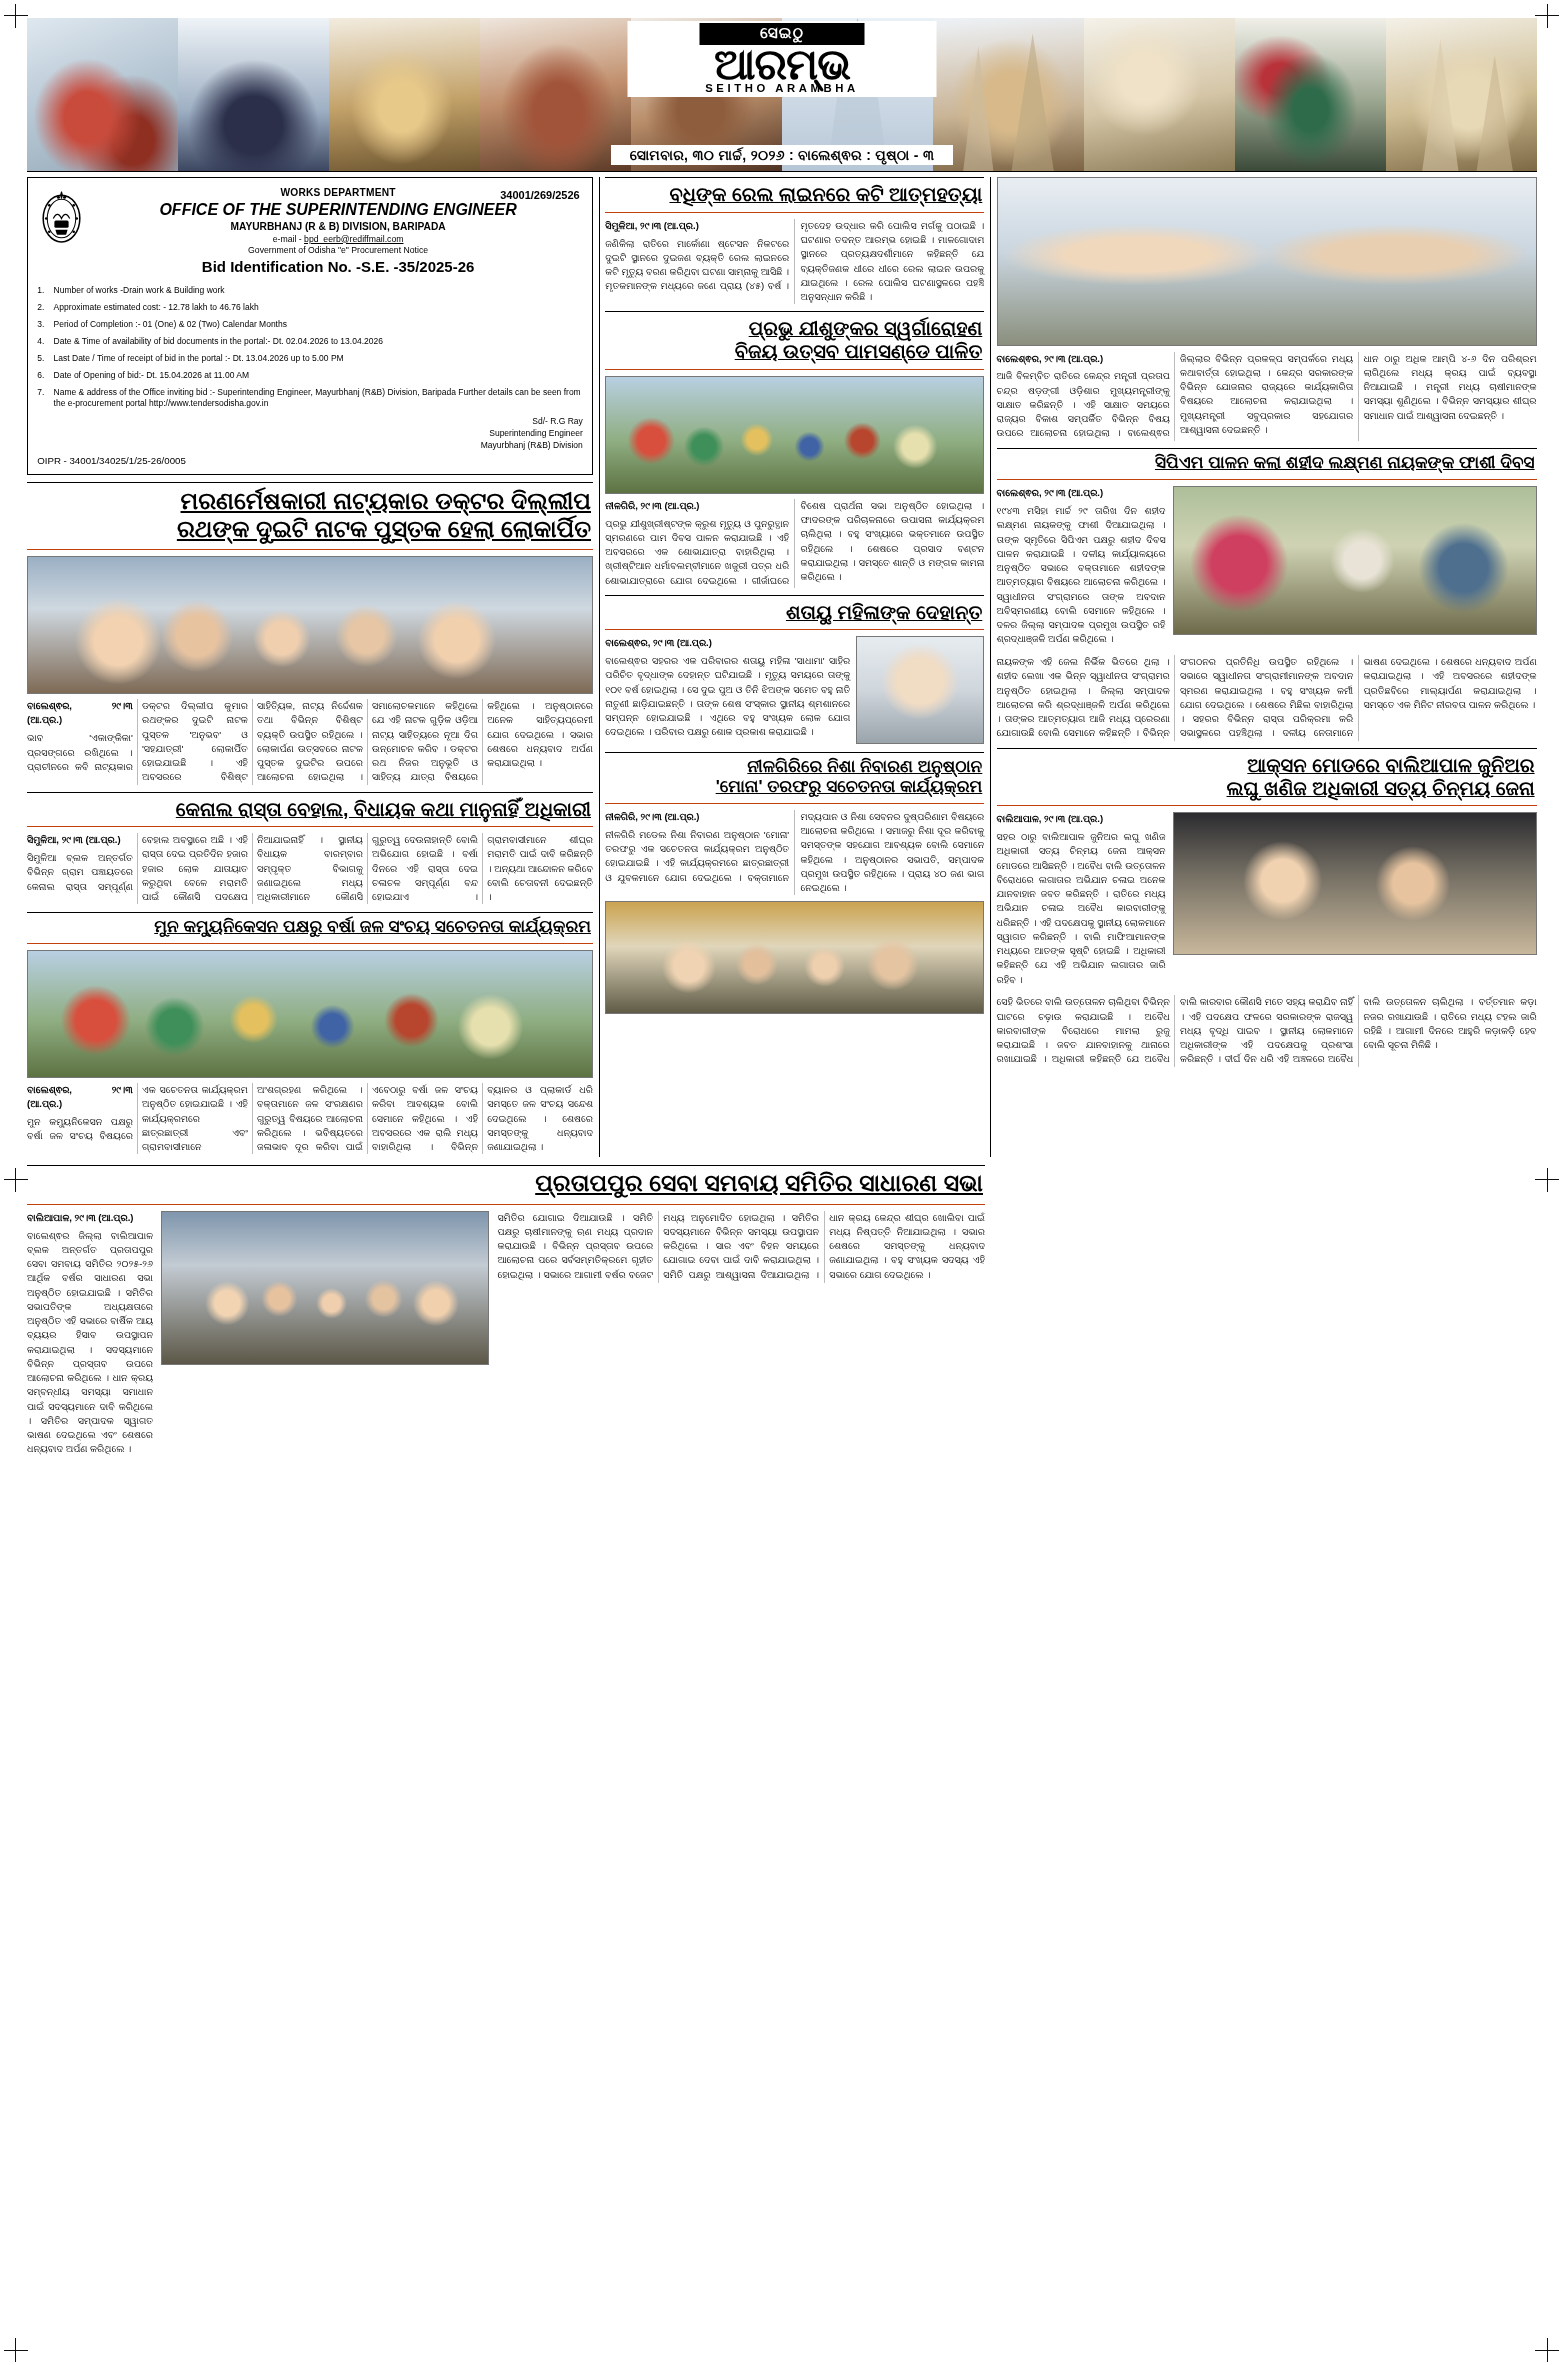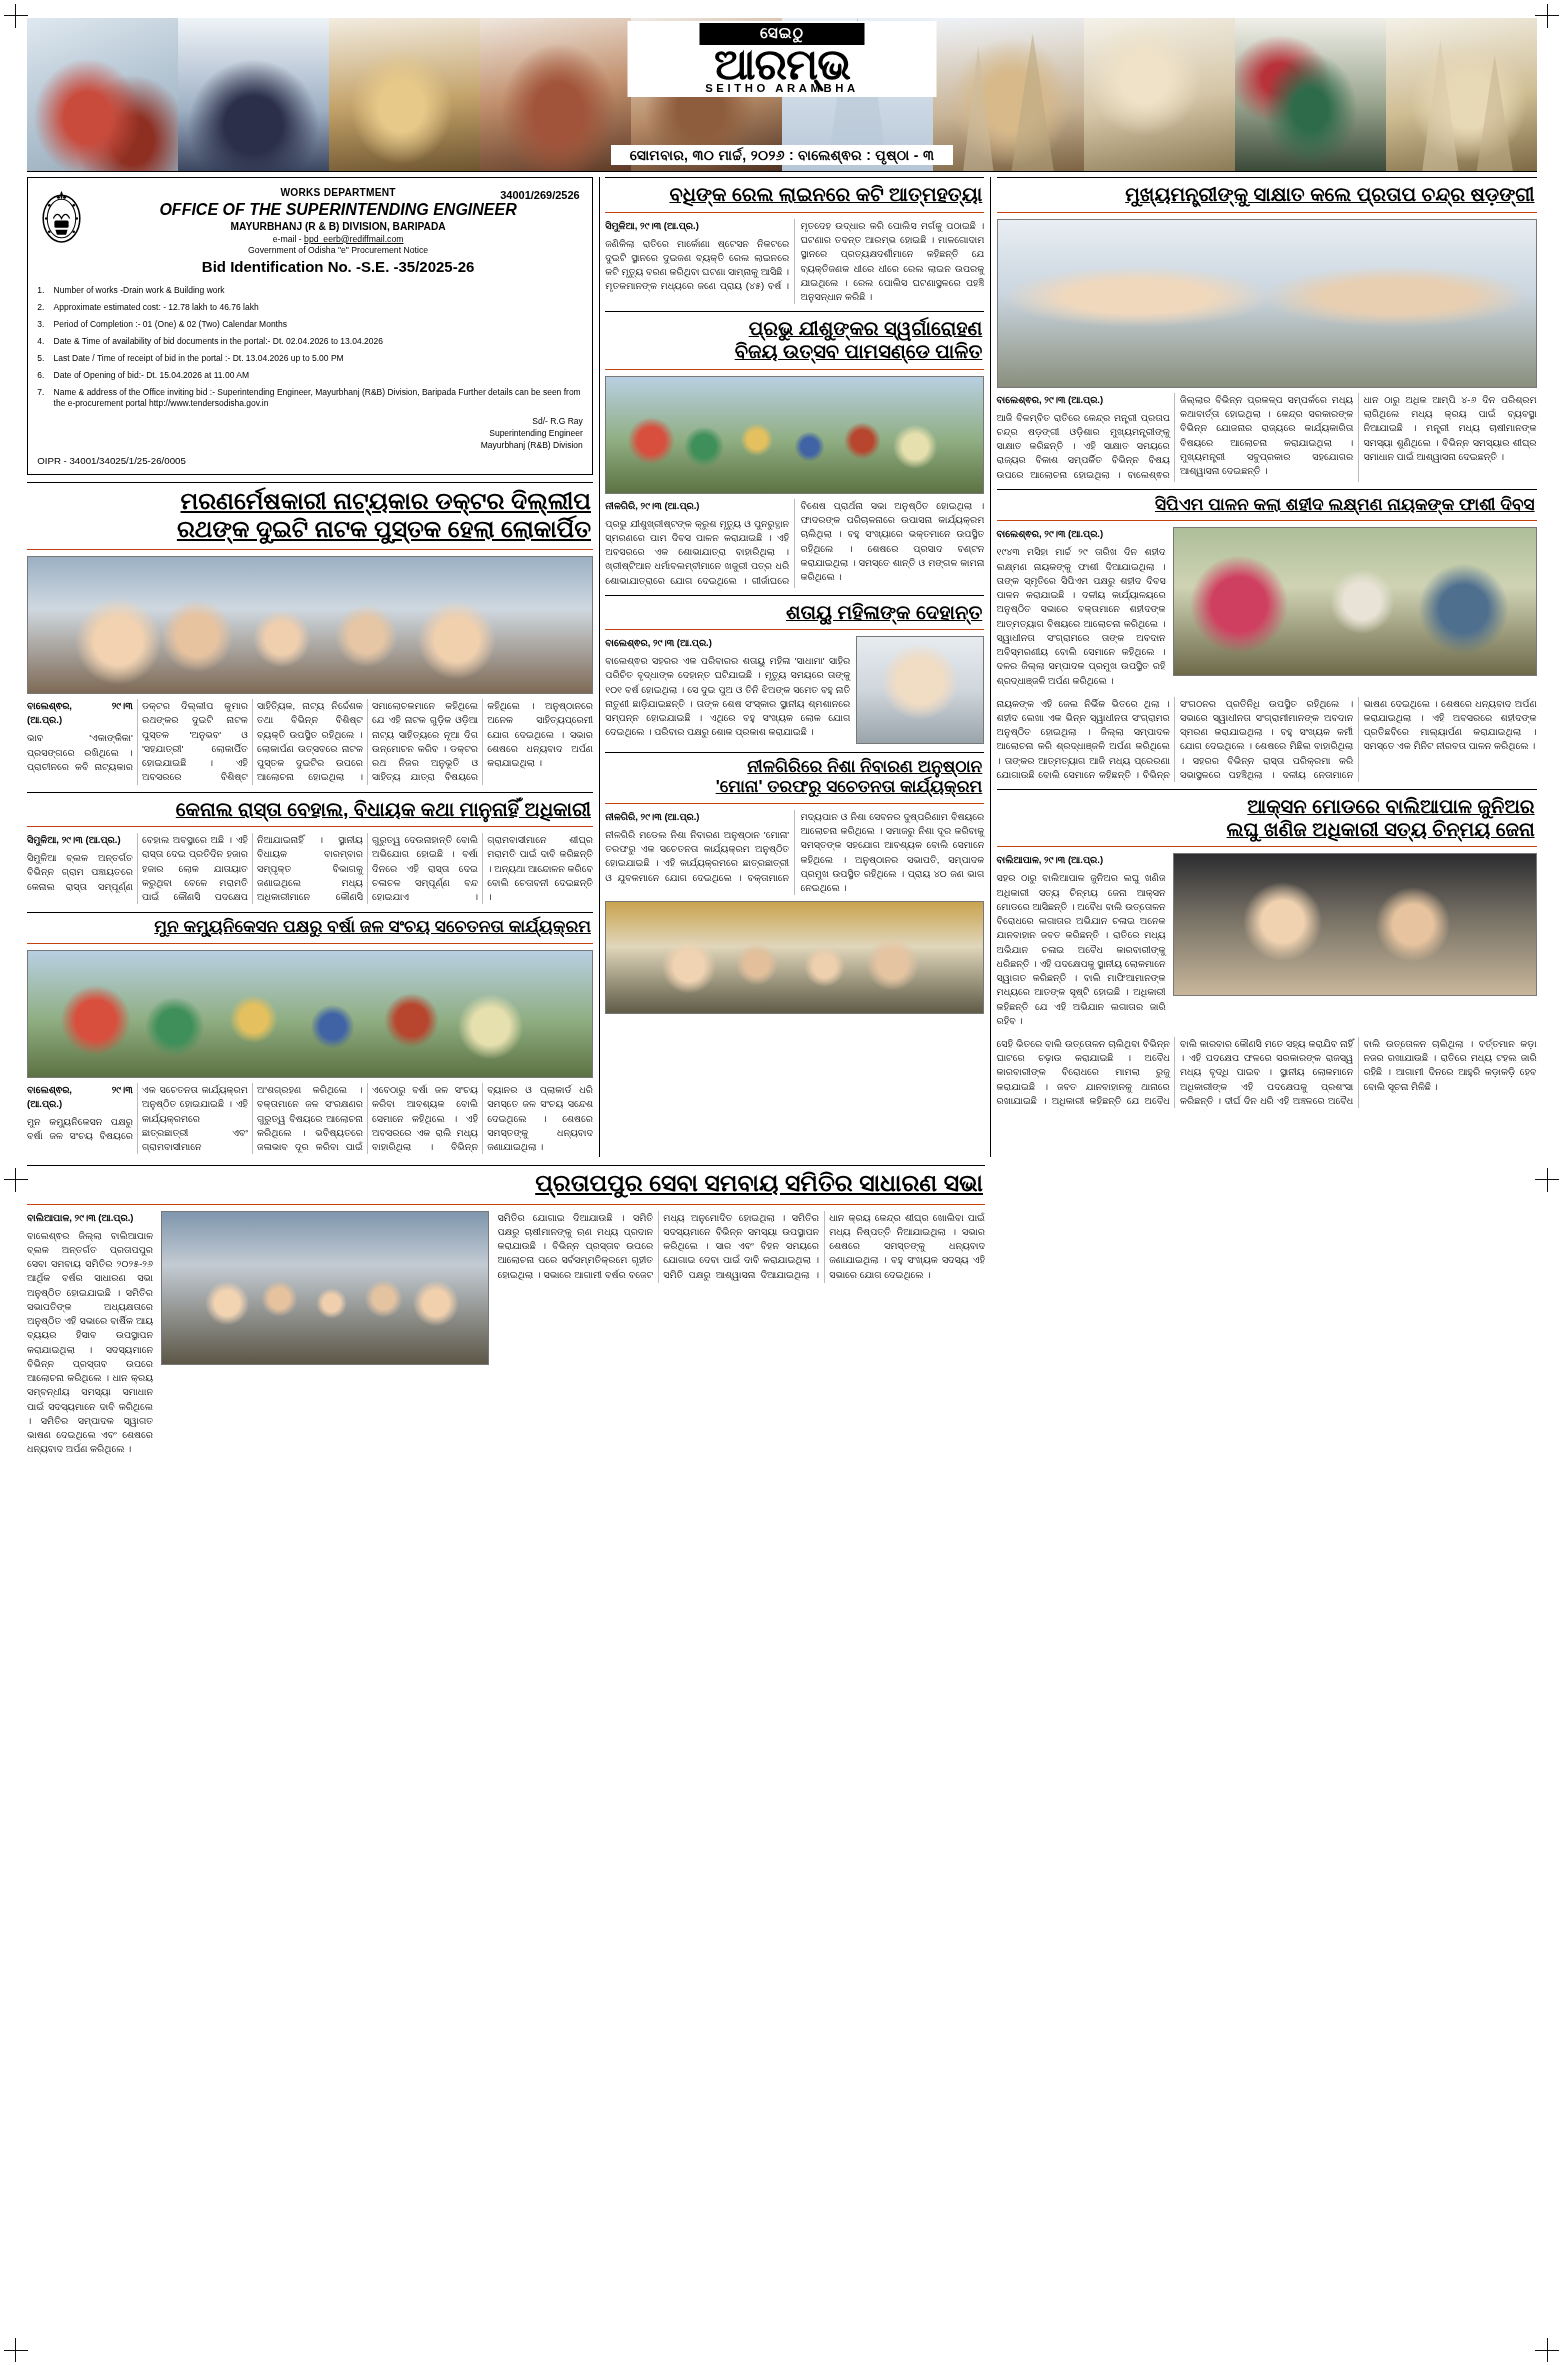--- a/index.html
+++ b/index.html
@@ -443,21 +443,20 @@
         </div>
         <div class="photo ph-hall" style="height:113px;margin-top:5.1px;"></div>
       </section>
     </div>
 
     <div class="vrule"></div>
 
     <div>
 
       <section class="sec">
-        <h2 class="hl hl-lg" style="margin-top:0;">ମୁଖ୍ୟମନ୍ତ୍ରୀଙ୍କୁ ସାକ୍ଷାତ କଲେ ପ୍ରତାପ ଚନ୍ଦ୍ର ଷଡ଼ଙ୍ଗୀ</h2>
         <div class="photo ph-portraits" style="height:169px;margin-bottom:5.1px;"></div>
         <div class="body cols3">
           <p><span class="lead">ବାଲେଶ୍ଵର, ୨୯।୩ (ଆ.ପ୍ର.)</span></p>
           <p>ଆଜି ବିଳମ୍ବିତ ରାତିରେ କେନ୍ଦ୍ର ମନ୍ତ୍ରୀ ପ୍ରତାପ ଚନ୍ଦ୍ର ଷଡ଼ଙ୍ଗୀ ଓଡ଼ିଶାର ମୁଖ୍ୟମନ୍ତ୍ରୀଙ୍କୁ ସାକ୍ଷାତ କରିଛନ୍ତି । ଏହି ସାକ୍ଷାତ ସମୟରେ ରାଜ୍ୟର ବିକାଶ ସମ୍ପର୍କିତ ବିଭିନ୍ନ ବିଷୟ ଉପରେ ଆଲୋଚନା ହୋଇଥିଲା । ବାଲେଶ୍ଵର ଜିଲ୍ଲାର ବିଭିନ୍ନ ପ୍ରକଳ୍ପ ସମ୍ପର୍କରେ ମଧ୍ୟ କଥାବାର୍ତ୍ତା ହୋଇଥିଲା । କେନ୍ଦ୍ର ସରକାରଙ୍କ ବିଭିନ୍ନ ଯୋଜନାର ରାଜ୍ୟରେ କାର୍ଯ୍ୟକାରିତା ବିଷୟରେ ଆଲୋଚନା କରାଯାଇଥିଲା । ମୁଖ୍ୟମନ୍ତ୍ରୀ ସବୁପ୍ରକାର ସହଯୋଗର ଆଶ୍ୱାସନା ଦେଇଛନ୍ତି ।</p>
           <p>ଧାନ ଠାରୁ ଅଧିକ ଆମ୍ପି ୪-୬ ଦିନ ପରିଶ୍ରମ ଲାଗିଥିଲେ ମଧ୍ୟ କ୍ରୟ ପାଇଁ ବ୍ୟବସ୍ଥା ନିଆଯାଇଛି । ମନ୍ତ୍ରୀ ମଧ୍ୟ ଚାଷୀମାନଙ୍କ ସମସ୍ୟା ଶୁଣିଥିଲେ । ବିଭିନ୍ନ ସମସ୍ୟାର ଶୀଘ୍ର ସମାଧାନ ପାଇଁ ଆଶ୍ୱାସନା ଦେଇଛନ୍ତି ।</p>
         </div>
       </section>
 
       <section class="sec">
         <h2 class="hl hl-md">ସିପିଏମ ପାଳନ କଲା ଶହୀଦ ଲକ୍ଷ୍ମଣ ନାୟକଙ୍କ ଫାଶୀ ଦିବସ</h2>

